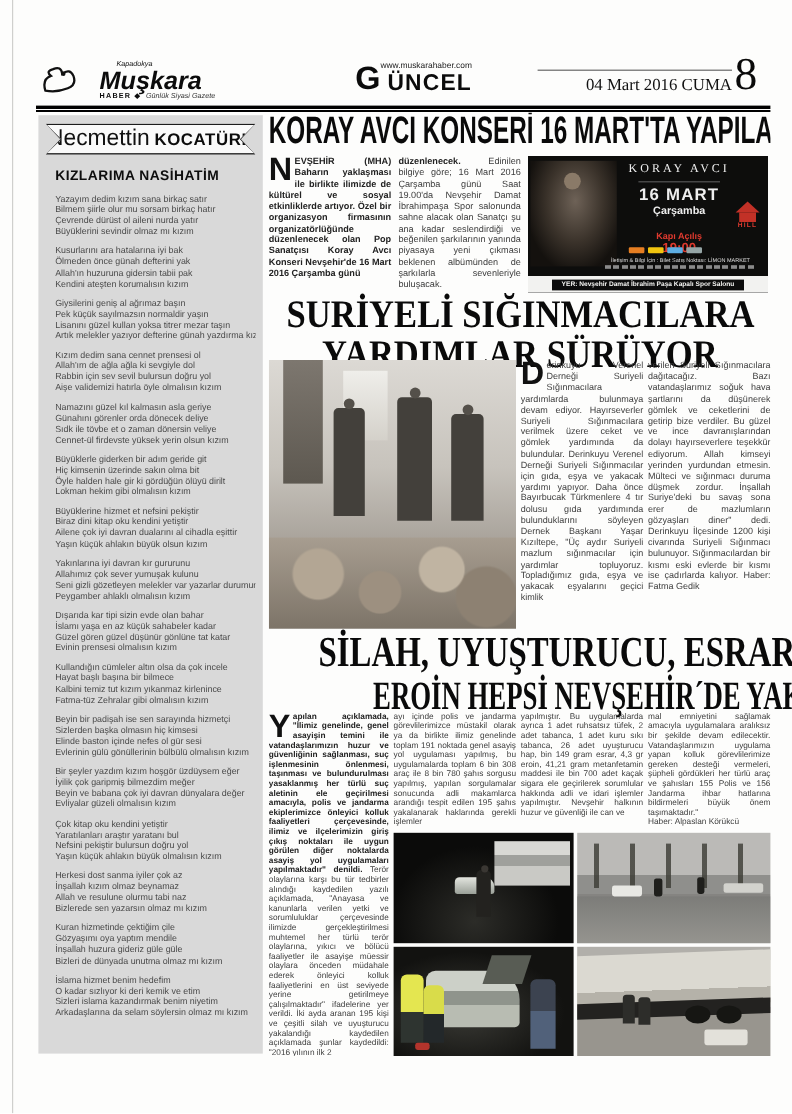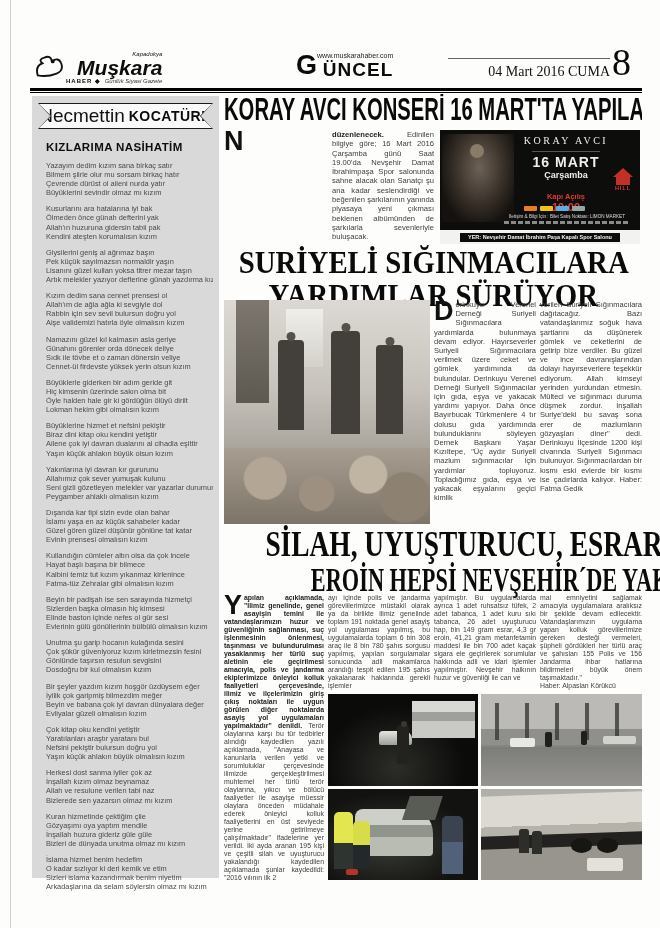--- a/index.html
+++ b/index.html
@@ -3,21 +3,21 @@
 <meta charset="utf-8">
 <style>
   html,body{margin:0;padding:0;background:#fff;}
   #page{position:relative;width:660px;height:928px;background:#fdfdfc;overflow:hidden;
         font-family:"Liberation Sans",sans-serif;color:#222;}
   .scan-edge{position:absolute;left:10px;top:0;bottom:0;width:1px;background:#cfcfcd;}
 
   
   .logo{position:absolute;left:34px;top:46px;width:190px;height:42px;display:flex;align-items:center;}
   .logo svg{flex:0 0 30px;}
-  .logo-text{margin-left:2px;line-height:1;text-align:right;}
+  .logo-text{margin-left:19px;line-height:1;}
   .logo-top{font-size:6px;font-style:italic;color:#111;margin-left:14px;}
   .logo-name{font-size:21px;font-weight:bold;font-style:italic;letter-spacing:0;color:#0c0c0c;}
   .logo-sub{font-size:6px;font-weight:bold;letter-spacing:1px;color:#0c0c0c;display:flex;gap:4px;align-items:center;}
   .logo-tagline{font-style:italic;font-weight:normal;letter-spacing:0;color:#333;}
   .section-block{position:absolute;left:296px;top:52px;display:flex;align-items:flex-start;}
   .section-g{font-size:27px;font-weight:bold;line-height:26px;color:#0b0b0b;}
   .section-stack{display:flex;flex-direction:column;line-height:1;}
   .website{font-size:7px;color:#222;margin-bottom:1px;}
   .section-rest{font-size:19px;font-weight:bold;letter-spacing:1px;color:#0b0b0b;text-align:right;}
   .date-block{position:absolute;left:448px;top:58px;width:162px;border-top:1px solid #666;padding-top:3px;text-align:right;}
@@ -243,41 +243,35 @@
           <div class="poem-line">Kalbini temiz tut kızım yıkanmaz kirlenince</div>
           <div class="poem-line">Fatma-tüz Zehralar gibi olmalısın kızım</div>
         </div>
         <div class="stanza">
           <div class="poem-line">Beyin bir padişah ise sen sarayında hizmetçi</div>
           <div class="poem-line">Sizlerden başka olmasın hiç kimsesi</div>
           <div class="poem-line">Elinde baston içinde nefes ol gür sesi</div>
           <div class="poem-line">Evlerinin gülü gönüllerinin bülbülü olmalısın kızım</div>
         </div>
         <div class="stanza">
-          <div class="poem-line">Unutma şu garip hocanın kulağında sesini</div>
-          <div class="poem-line">Çok şükür güveniyoruz kızım kirletmezsin fesini</div>
-          <div class="poem-line">Gönlünde taşırsın resulun sevgisini</div>
-          <div class="poem-line">Dosdoğru bir kul olmalısın kızım</div>
-        </div>
-        <div class="stanza">
           <div class="poem-line">Bir şeyler yazdım kızım hoşgör üzdüysem eğer</div>
           <div class="poem-line">İyilik çok garipmiş bilmezdim meğer</div>
           <div class="poem-line">Beyin ve babana çok iyi davran dünyalara değer</div>
           <div class="poem-line">Evliyalar güzeli olmalısın kızım</div>
         </div>
         <div class="stanza">
           <div class="poem-line">Çok kitap oku kendini yetiştir</div>
           <div class="poem-line">Yaratılanları araştır yaratanı bul</div>
           <div class="poem-line">Nefsini pekiştir bulursun doğru yol</div>
           <div class="poem-line">Yaşın küçük ahlakın büyük olmalısın kızım</div>
         </div>
         <div class="stanza">
           <div class="poem-line">Herkesi dost sanma iyiler çok az</div>
           <div class="poem-line">İnşallah kızım olmaz beynamaz</div>
-          <div class="poem-line">Allah ve resulune verilen tabi naz</div>
+          <div class="poem-line">Allah ve resulune olurmu tabi naz</div>
           <div class="poem-line">Bizlerede sen yazarsın olmaz mı kızım</div>
         </div>
         <div class="stanza">
           <div class="poem-line">Kuran hizmetinde çektiğim çile</div>
           <div class="poem-line">Gözyaşımı oya yaptım mendile</div>
           <div class="poem-line">İnşallah huzura gideriz güle güle</div>
           <div class="poem-line">Bizleri de dünyada unutma olmaz mı kızım</div>
         </div>
         <div class="stanza">
           <div class="poem-line">İslama hizmet benim hedefim</div>
@@ -286,21 +280,21 @@
           <div class="poem-line">Arkadaşlarına da selam söylersin olmaz mı kızım</div>
         </div>
       </div>
   </div>
 
   <div class="h1-wrap">
     <span class="h1-text">KORAY AVCI KONSERİ 16 MART'TA YAPILACAK</span>
   </div>
   <div class="a1-row">
     <div class="a1-col body-text bold">
-      <span class="dropcap">N</span>
+      <span class="dropcap">N</span><span>EVŞEHİR (MHA) Baharın yaklaşması ile birlikte ilimizde de kültürel ve sosyal etkinliklerde artıyor. Özel bir organizasyon firmasının organizatörlüğünde düzenlenecek olan Pop Sanatçısı Koray Avcı Konseri Nevşehir'de 16 Mart 2016 Çarşamba günü</span>
     </div>
     <div class="a1-col body-text">
       <span class="bold">düzenlenecek.</span><span> Edinilen bilgiye göre; 16 Mart 2016 Çarşamba günü Saat 19.00'da Nevşehir Damat İbrahimpaşa Spor salonunda sahne alacak olan Sanatçı şu ana kadar seslendirdiği ve beğenilen şarkılarının yanında piyasaya yeni çıkması beklenen albümünden de şarkılarla sevenleriyle buluşacak.</span>
     </div>
     <div class="poster">
       <div class="poster-man"></div>
       <div class="poster-head"></div>
       <div class="poster-right">
         <div class="poster-artist">KORAY AVCI</div>
         <div class="poster-script"></div>

